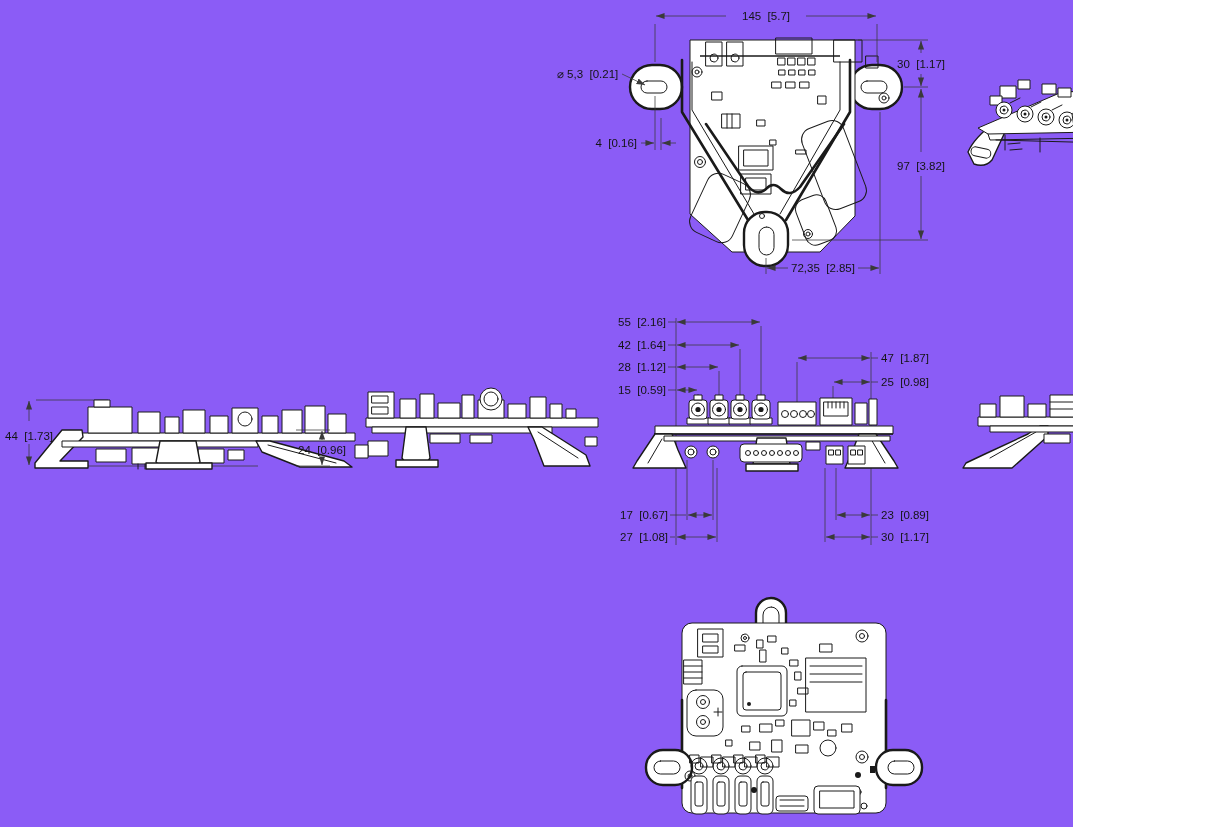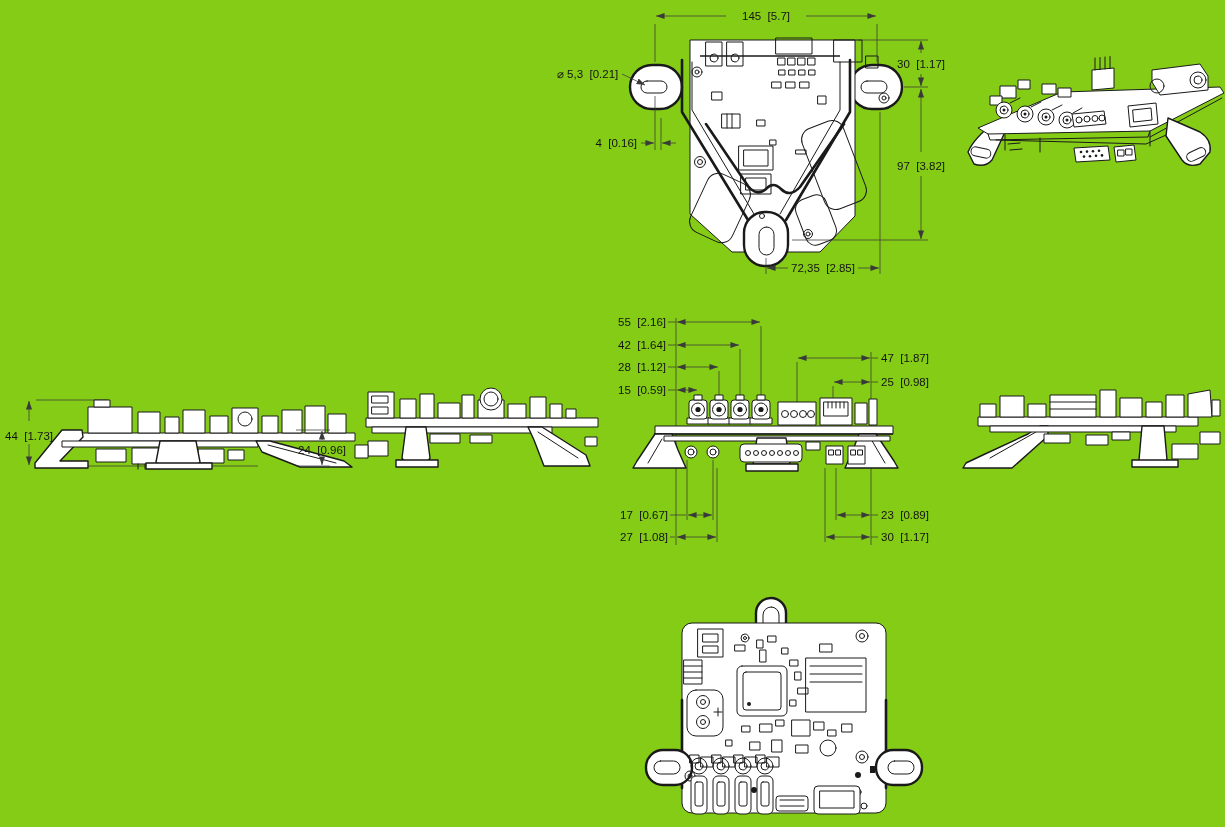--- a/index.html
+++ b/index.html
@@ -1,16 +1,16 @@
 <!DOCTYPE html>
 <html><head>
 <meta charset="utf-8">
 <style>
   html,body{margin:0;padding:0;background:#ffffff;}
-  .canvas{position:relative;width:1225px;height:827px;background:#84cc16;overflow:hidden;
+  .canvas{position:relative;width:1073px;height:827px;background:#8b5cf6;overflow:hidden;
           font-family:"Liberation Sans",sans-serif;}
   svg{position:absolute;top:0;left:0;display:block;}
   
   .o  {fill:none;stroke:#1a1a1a;stroke-width:1;stroke-linejoin:round;stroke-linecap:round;}
   .ow {fill:#ffffff;stroke:#1a1a1a;stroke-width:1;stroke-linejoin:round;}
   .o2 {fill:none;stroke:#1a1a1a;stroke-width:1.4;stroke-linejoin:round;}
   .ow2{fill:#ffffff;stroke:#1a1a1a;stroke-width:1.4;stroke-linejoin:round;}
   .t  {fill:none;stroke:#1a1a1a;stroke-width:2.6;stroke-linejoin:round;stroke-linecap:round;}
   .tf {fill:#ffffff;stroke:#1a1a1a;stroke-width:2.4;stroke-linejoin:round;}
   .f  {fill:#1a1a1a;stroke:none;}

